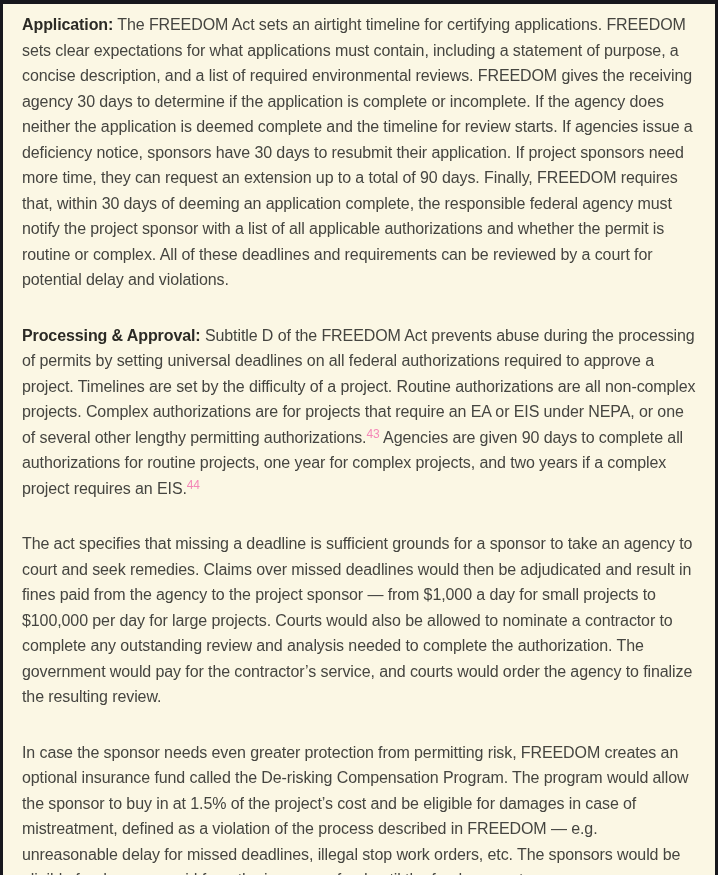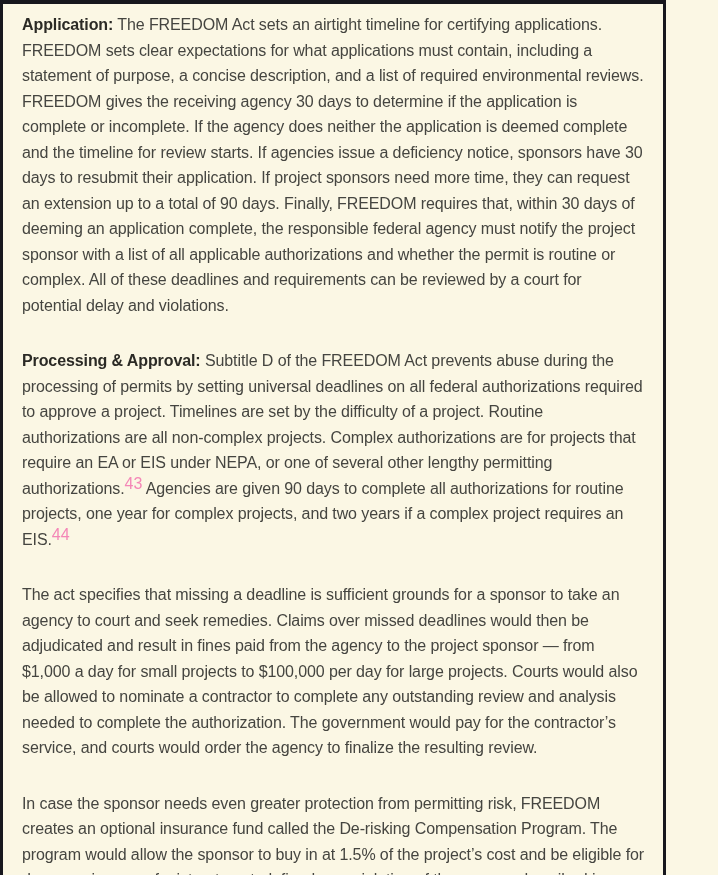--- a/index.html
+++ b/index.html
@@ -5,21 +5,21 @@
   :root{
     --bg:#fbf7e4;
     --border:#17171d;
     --text:#454540;
     --lead:#2b2a25;
     --footnote:#f487b7;
   }
   *{margin:0;padding:0;box-sizing:border-box;}
   html,body{background:#fbf7e4;}
   .page{
-    width:666px;
+    width:718px;
     height:875px;
     background:var(--bg);
     border-top:4px solid var(--border);
     border-left:3px solid var(--border);
     border-right:3px solid var(--border);
     overflow:hidden;
     font-family:"Liberation Sans","DejaVu Sans",sans-serif;
     color:var(--text);
     font-size:16px;
     line-height:25.5px;
@@ -29,21 +29,21 @@
   .article p{
     margin:0 0 30px 0;
     color:var(--text);
   }
   .article strong{
     color:var(--lead);
     font-weight:bold;
   }
   sup.footnote{
     color:var(--footnote);
-    font-size:16px;
+    font-size:12px;
     line-height:0;
     position:relative;
     top:-5px;
     vertical-align:baseline;
     cursor:pointer;
   }
 </style>
 </head>
 <body>
 

